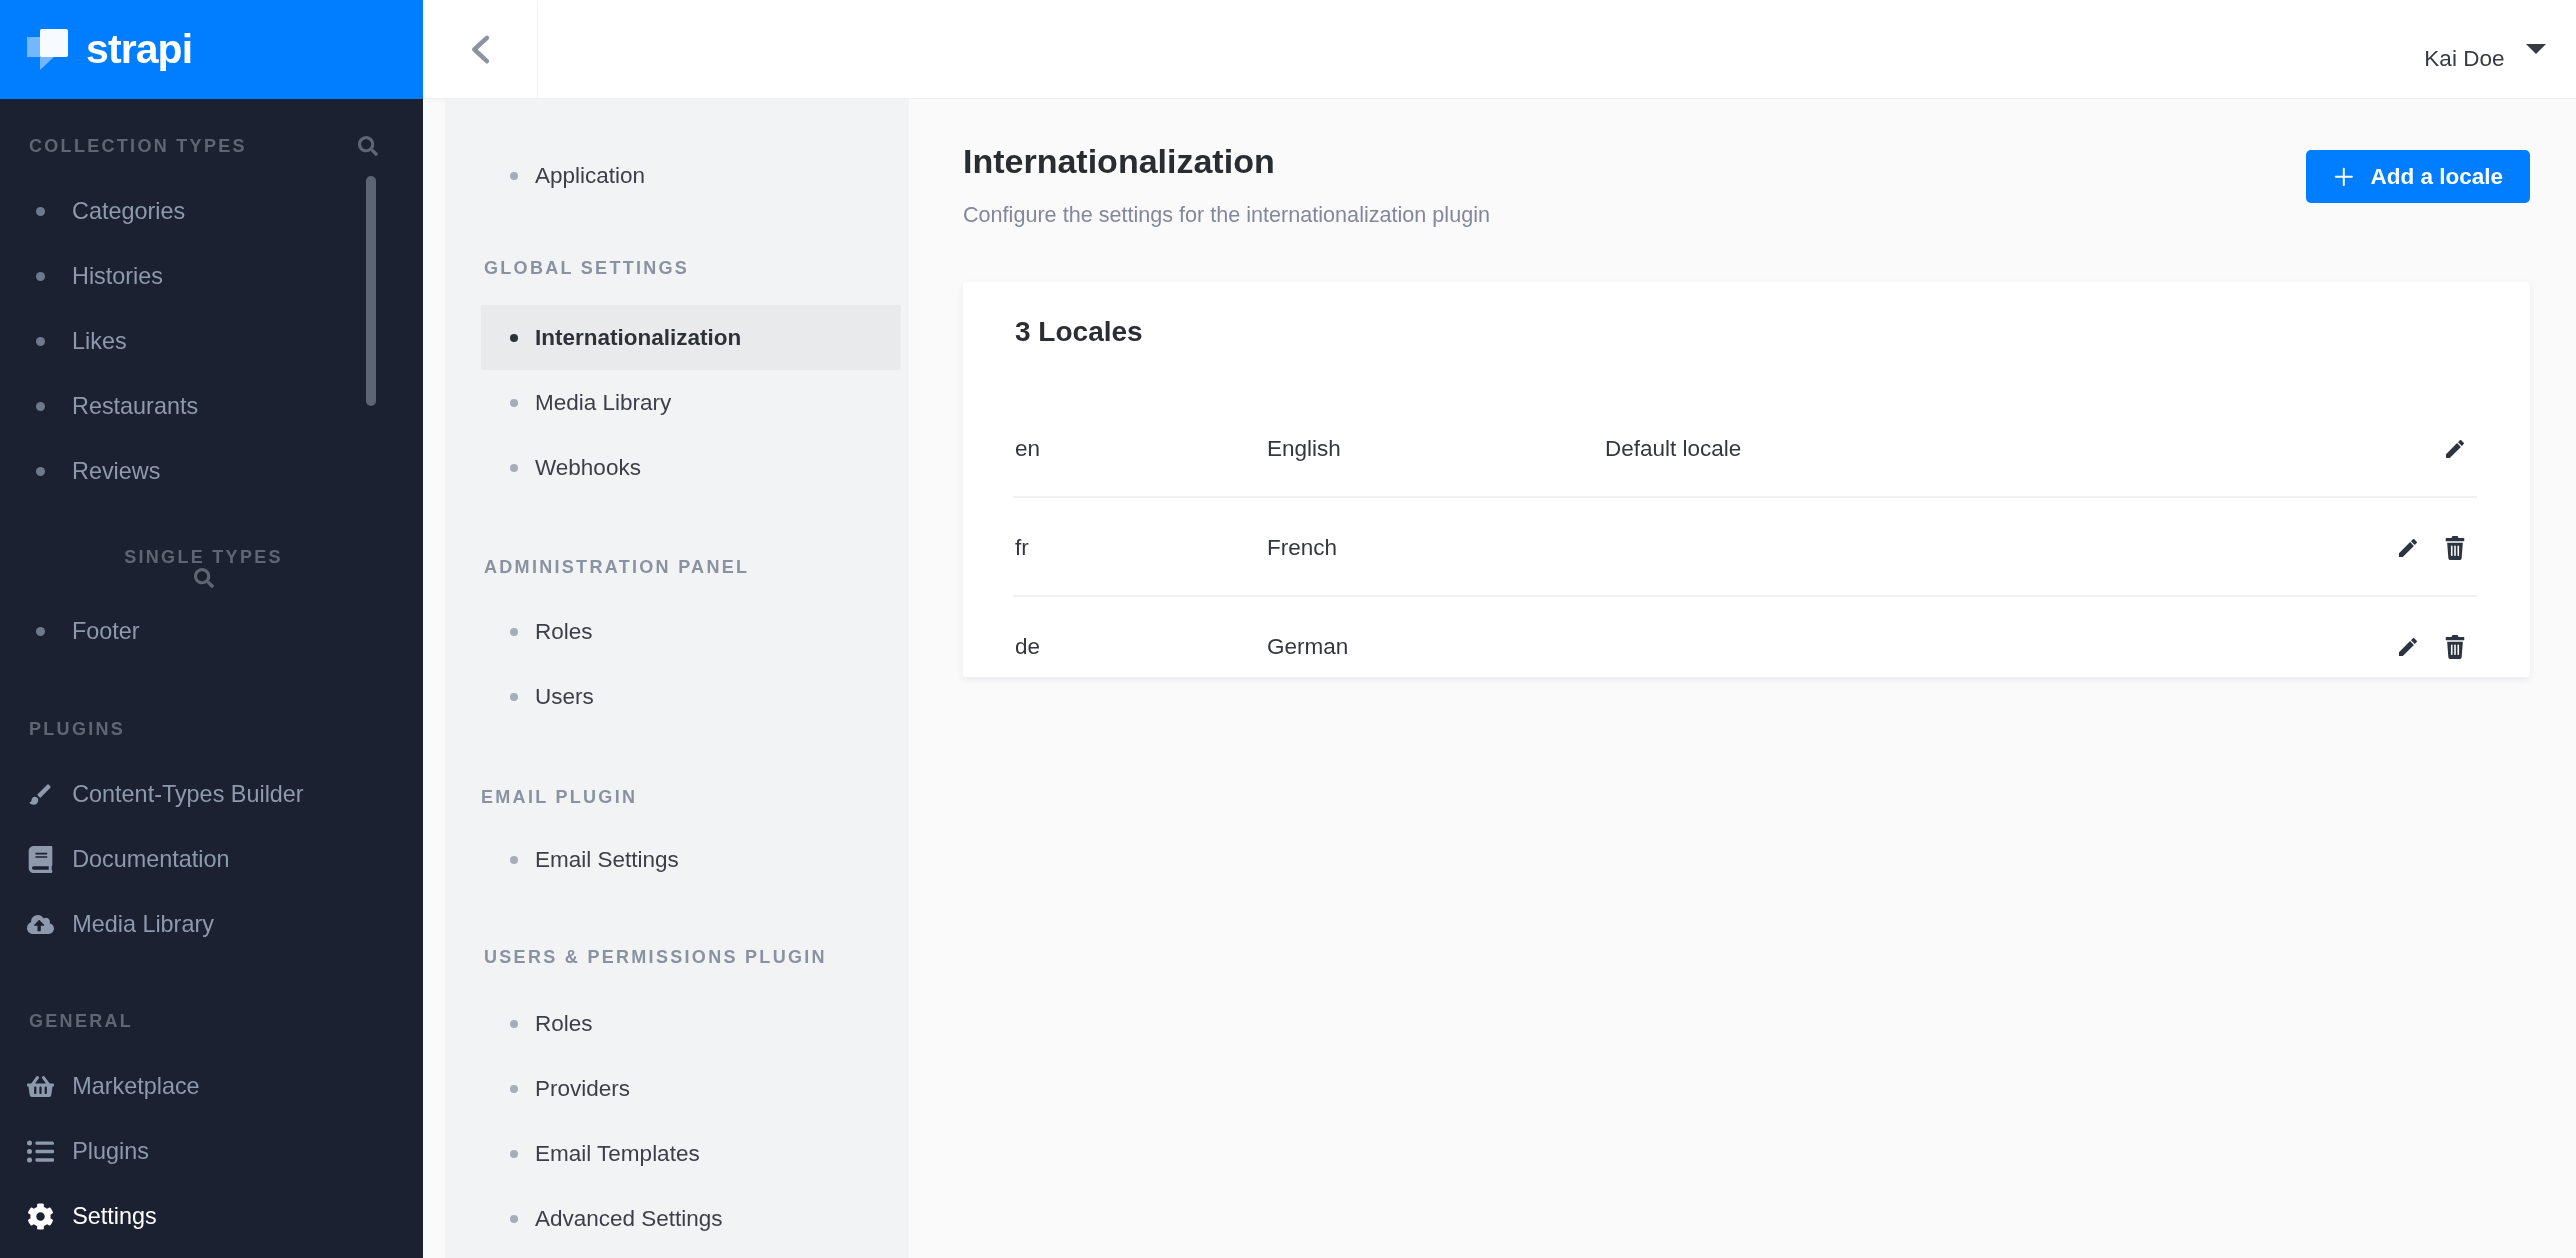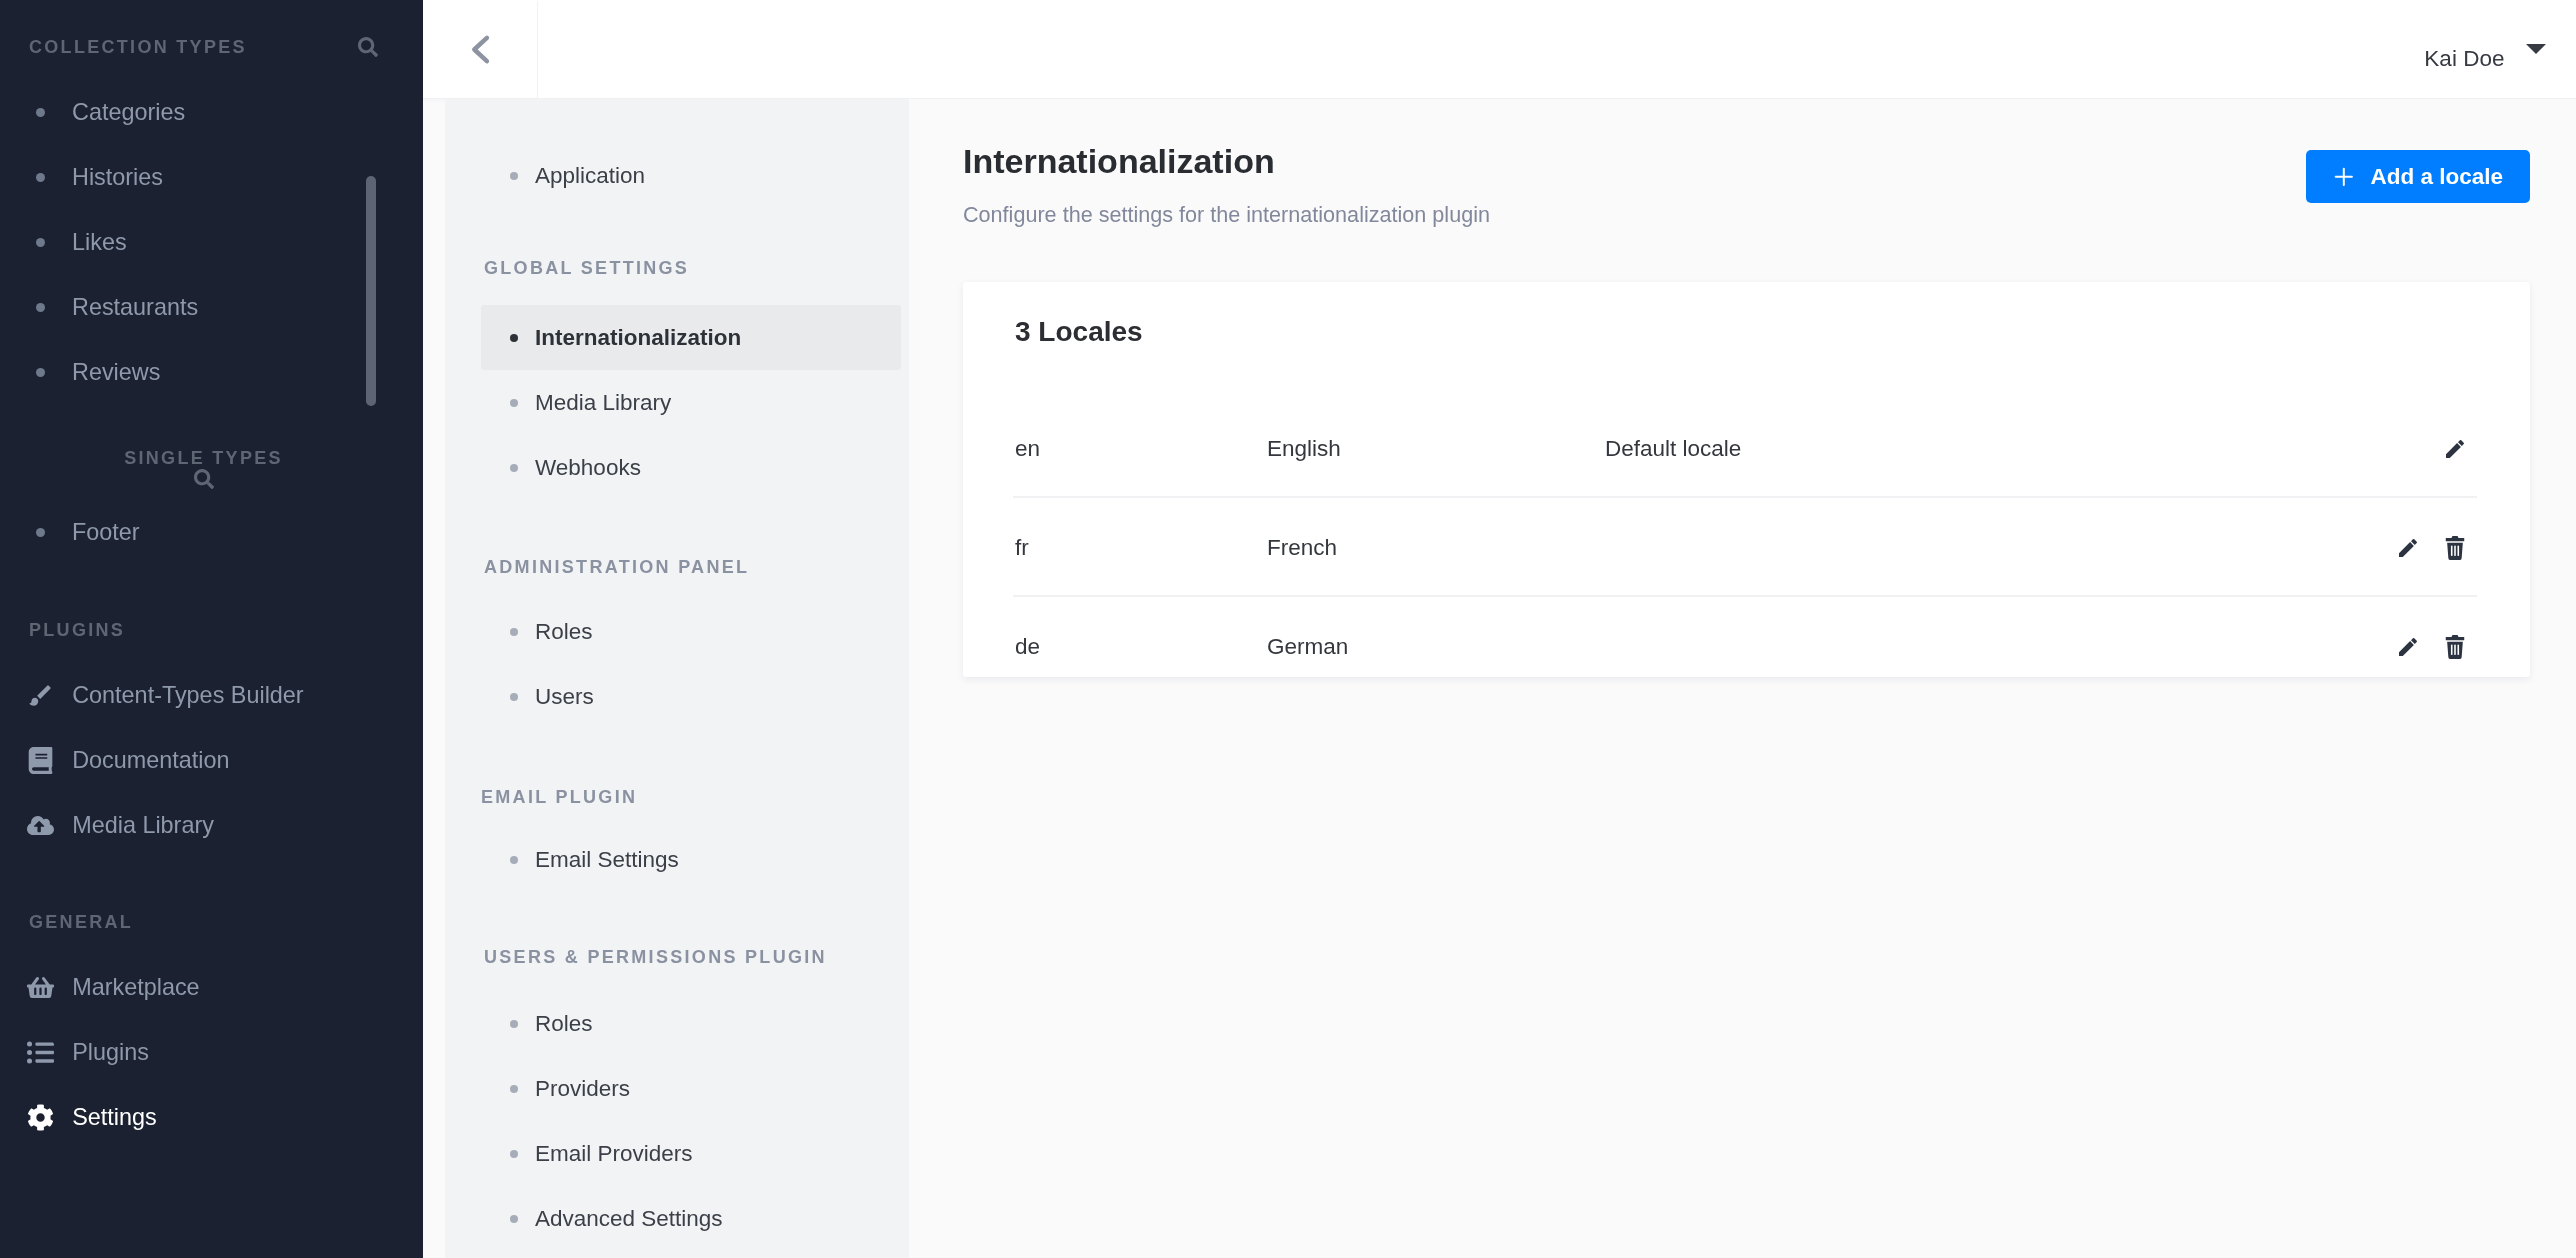--- a/index.html
+++ b/index.html
@@ -81,20 +81,28 @@
   .col-note { flex:1; }
   .row-actions { display:flex; gap:20px; }
   .icon-btn { width:27px; height:27px; border:none; background:transparent; padding:0; cursor:pointer;
               display:flex; align-items:center; justify-content:center; }
   .icon-btn svg { width:24px; height:24px; fill:#2d3441; }
 </style>
 </head>
 <body>
 
 <nav class="dark-sidebar">
+  <div class="logo-box">
+    <span class="logo-mark">
+      <span class="m1"></span>
+        <span class="m2"></span>
+        <span class="m3"></span>
+    </span>
+    <span class="logo-text">strapi</span>
+  </div>
 
   <div class="dk-header mt30">
     <span>COLLECTION TYPES</span>
     <span class="hdr-search">
       <svg viewBox="0 0 512 512">
           <path d="M505 442.7L405.3 343c-4.5-4.5-10.6-7-17-7H372c27.6-35.3 44-79.7 44-128C416 93.1 322.9 0 208 0S0 93.1 0 208s93.1 208 208 208c48.3 0 92.7-16.4 128-44v16.3c0 6.4 2.5 12.5 7 17l99.7 99.7c9.4 9.4 24.6 9.4 33.9 0l28.3-28.3c9.4-9.4 9.4-24.6.1-34zM208 336c-70.7 0-128-57.2-128-128 0-70.7 57.2-128 128-128 70.7 0 128 57.2 128 128 0 70.7-57.2 128-128 128z"></path>
         </svg>
     </span>
   </div>
   <div class="dk-list mt14">
@@ -258,21 +266,21 @@
     <div class="st-item">
       <span class="bullet"></span>
         <span>Roles</span>
     </div>
     <div class="st-item">
       <span class="bullet"></span>
         <span>Providers</span>
     </div>
     <div class="st-item">
       <span class="bullet"></span>
-        <span>Email Providers</span>
+        <span>Email Templates</span>
     </div>
     <div class="st-item">
       <span class="bullet"></span>
         <span>Advanced Settings</span>
     </div>
   </div>
 </nav>
 
 <main class="main">
   <div class="page-header">

